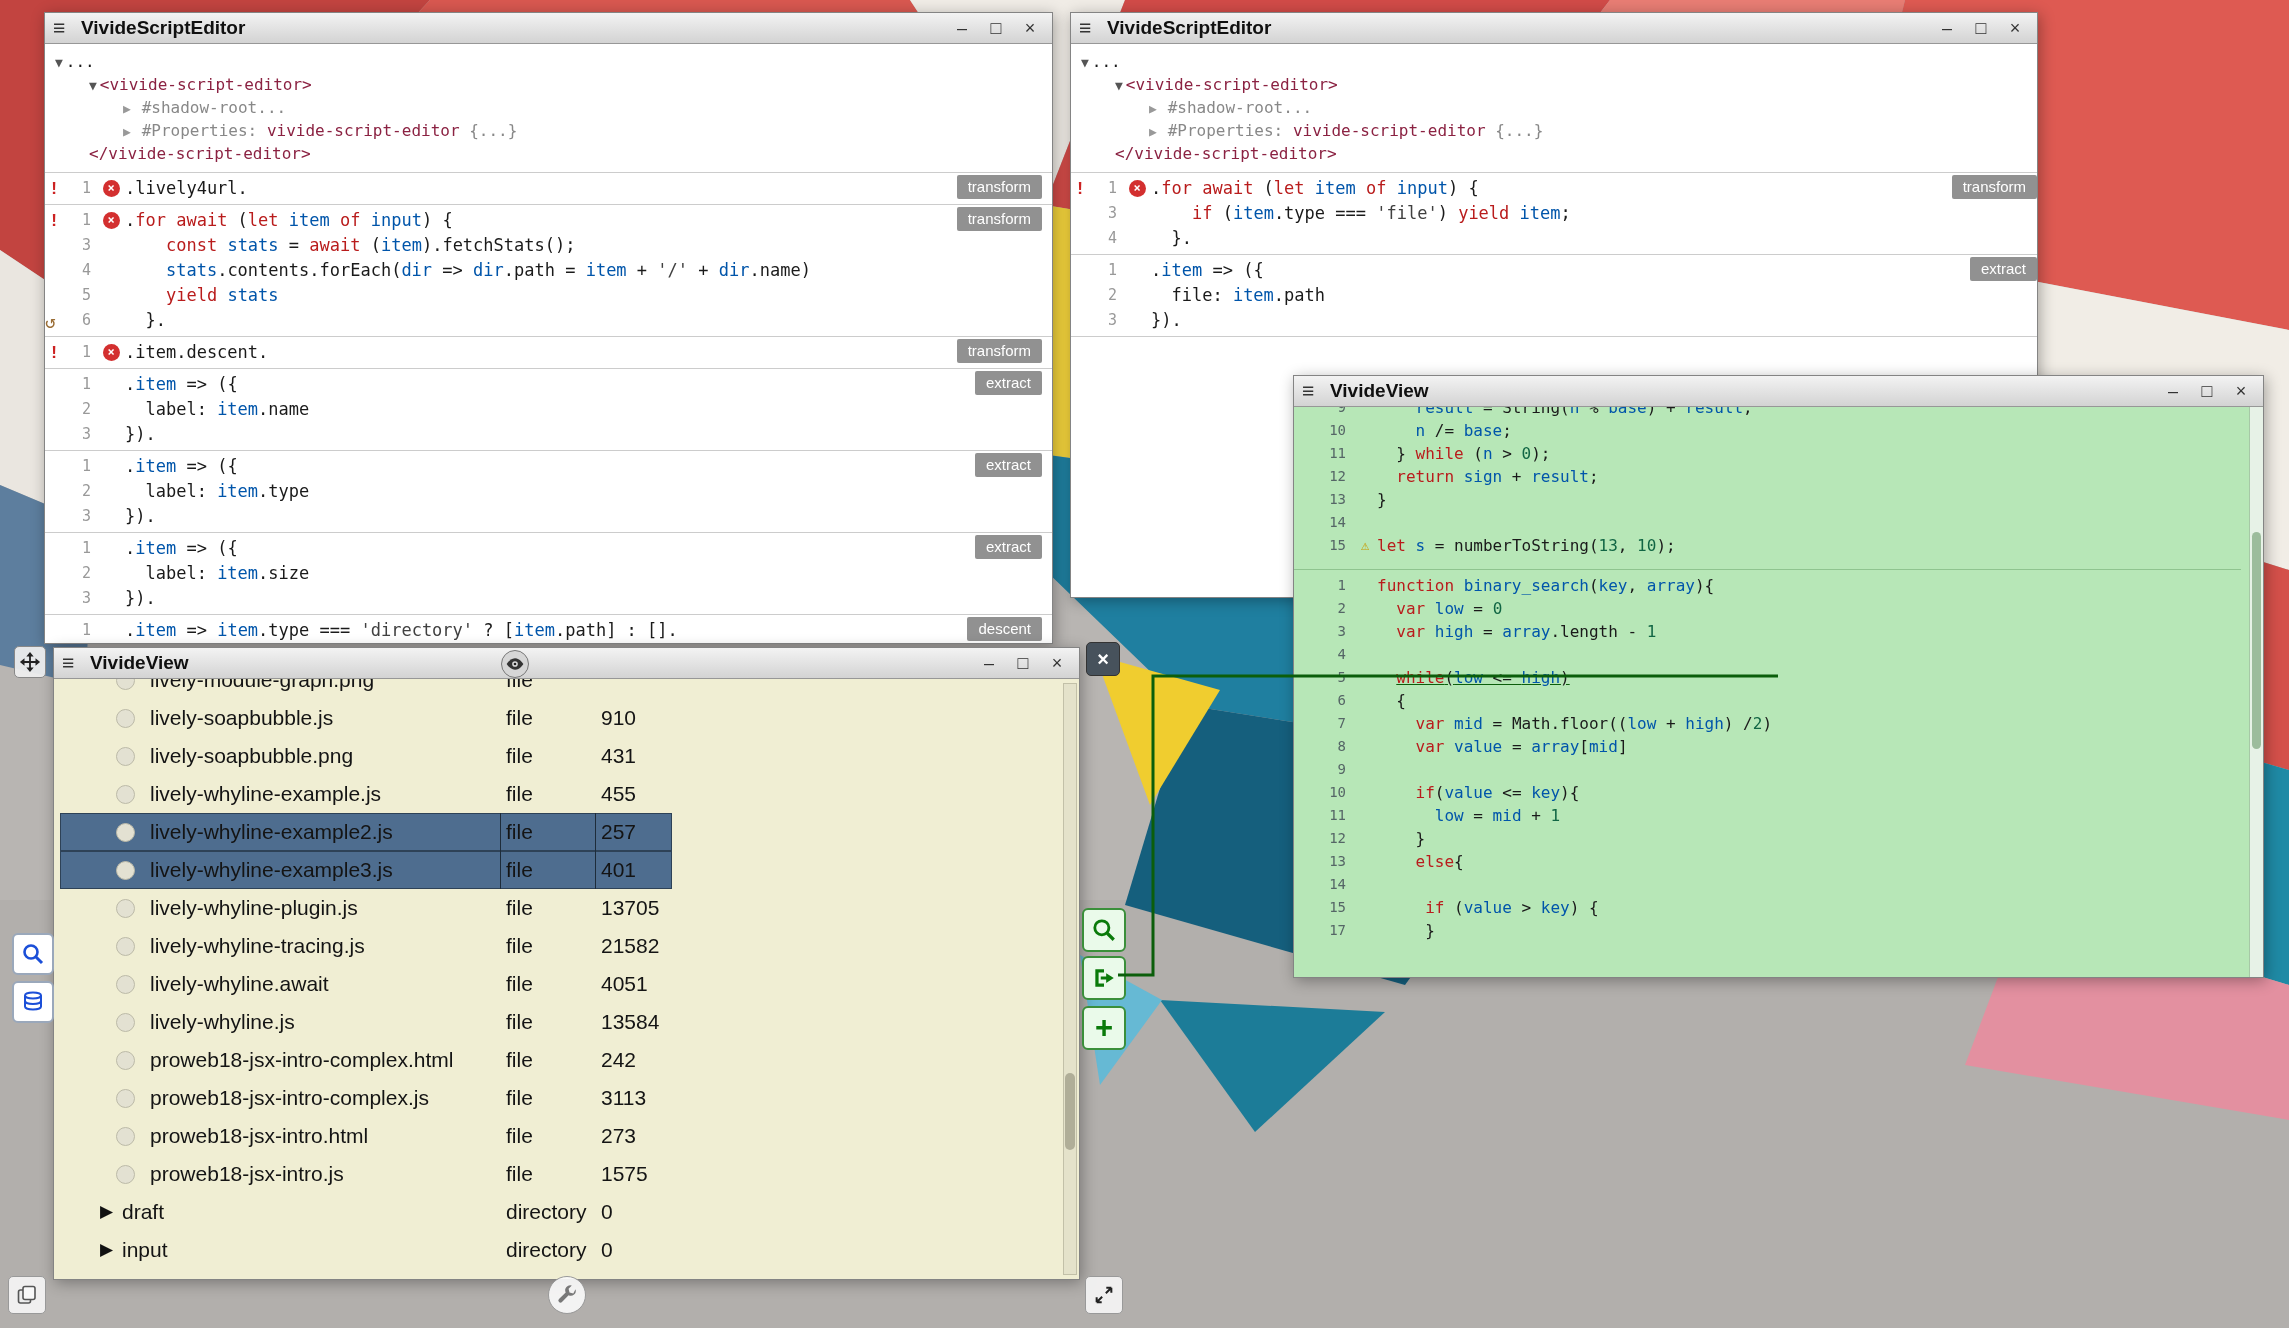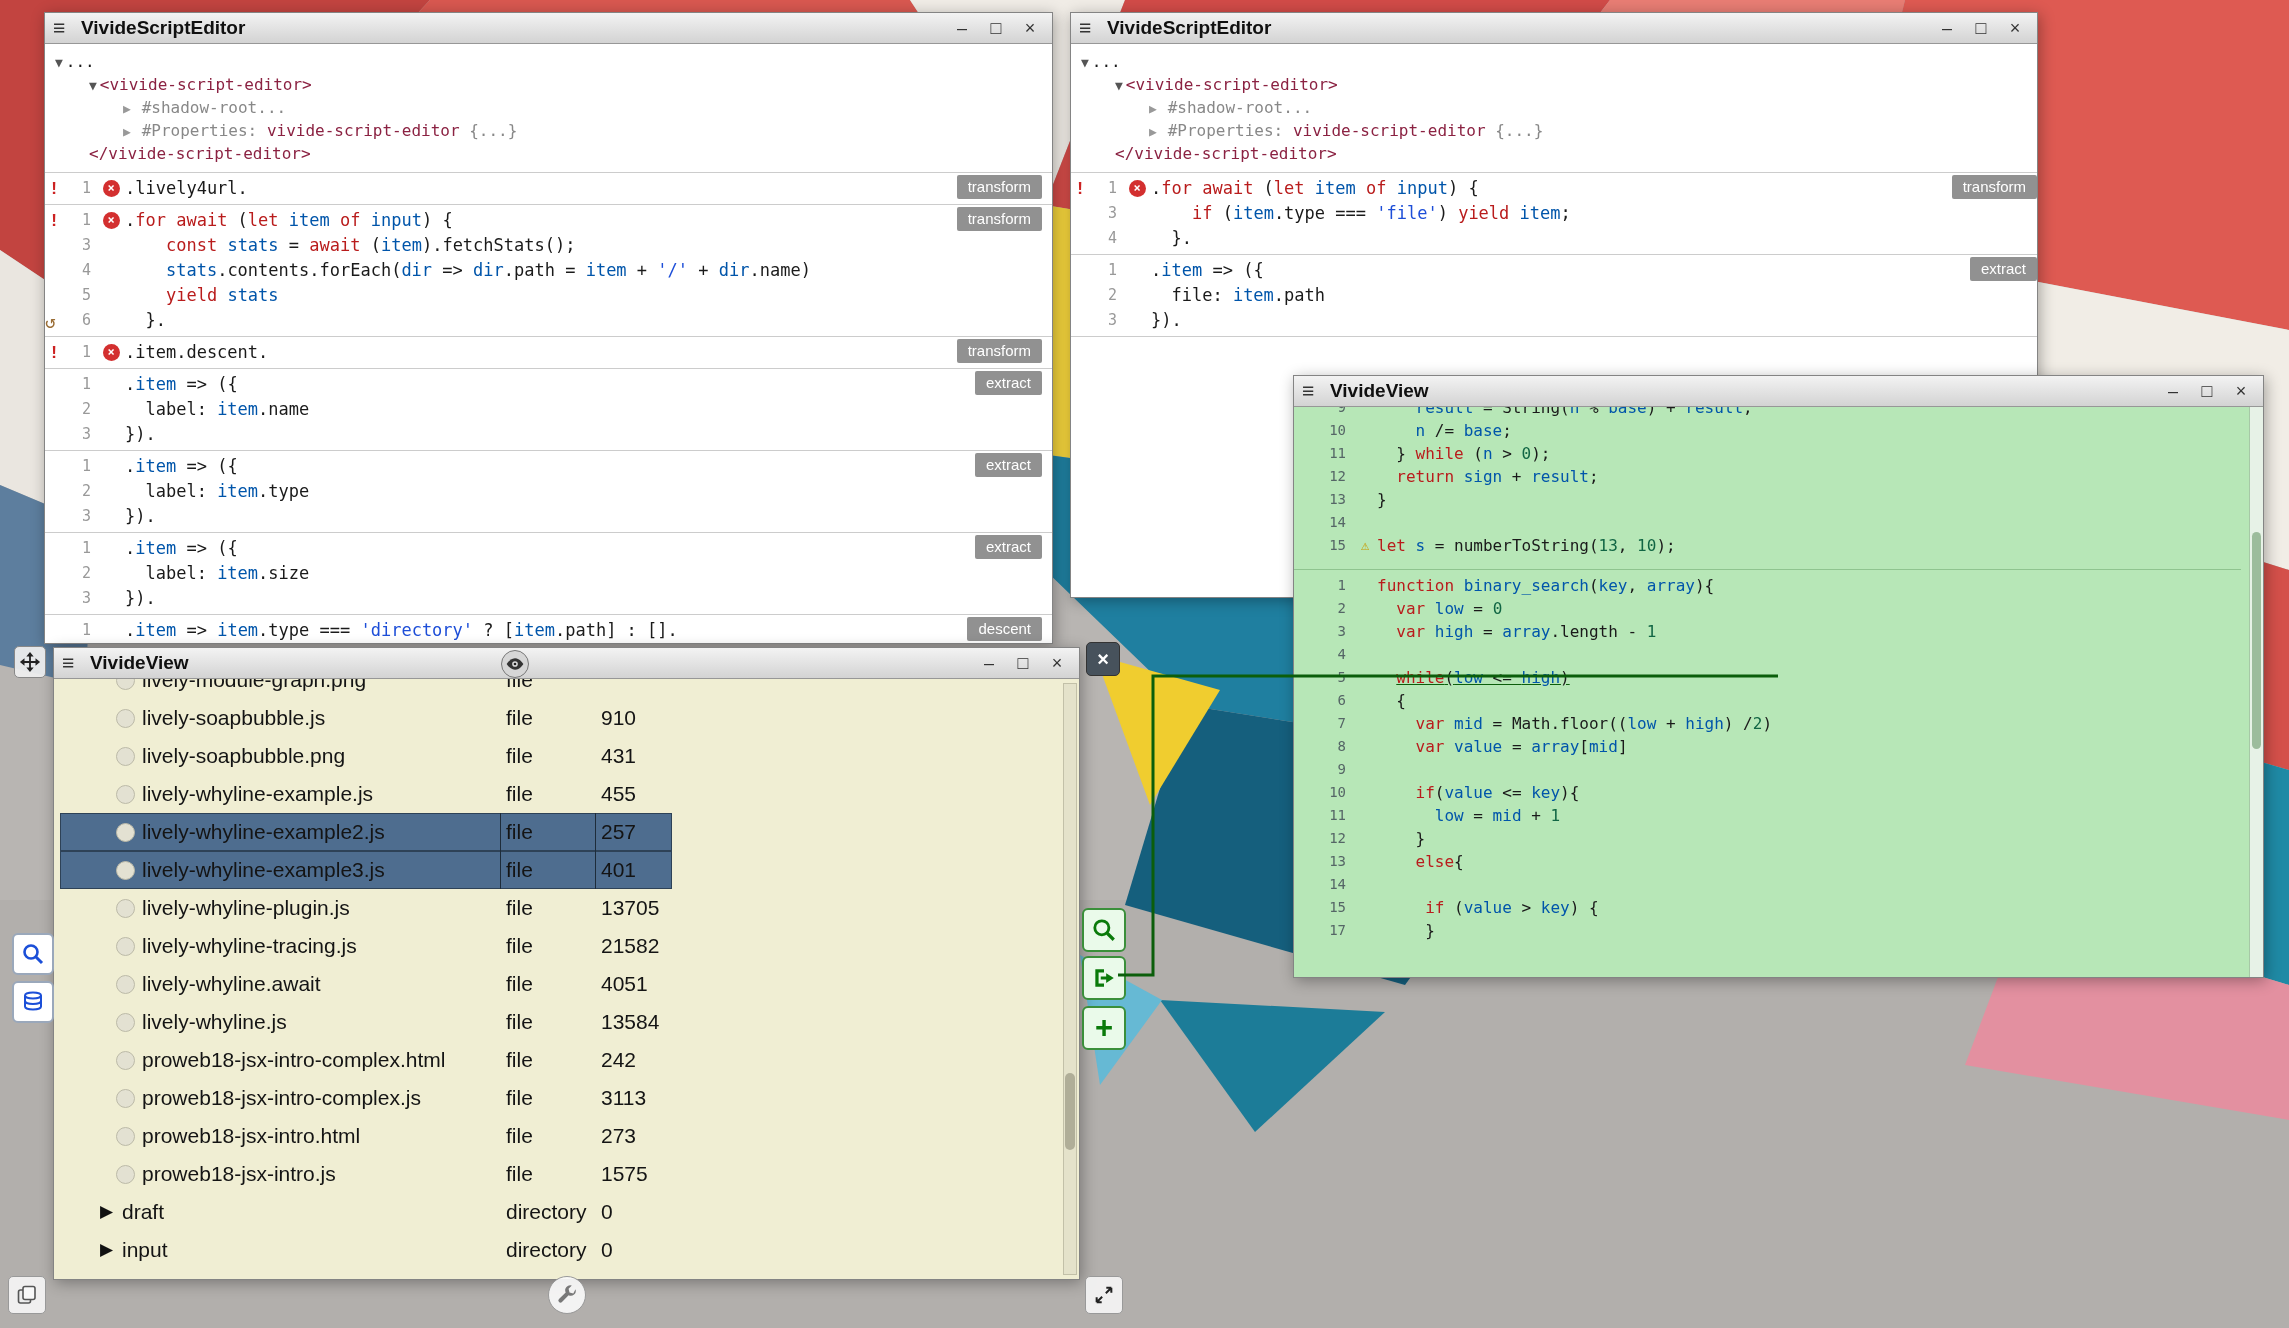--- a/index.html
+++ b/index.html
@@ -34,21 +34,21 @@
 
   .code-line{display:flex;line-height:25px;height:25px;font-family:"DejaVu Sans Mono",monospace;font-size:17px;position:relative;white-space:pre;}
   .gut-bang{flex:0 0 18px;text-align:center;color:#cc2222;font-weight:bold;font-family:"Liberation Sans",sans-serif;}
   .gut-num{flex:0 0 28px;text-align:right;color:#999;padding-right:6px;font-size:15px;}
   .gut-ic{flex:0 0 28px;display:flex;justify-content:center;align-items:center;}
   .err-dot{width:17px;height:17px;border-radius:50%;background:#d32f2f;color:#fff;font-size:12px;line-height:17px;text-align:center;font-weight:bold;}
   .undo{position:absolute;left:0;top:1px;color:#9a6d35;font-size:18px;}
   .code-text{white-space:pre;}
 
   
-  .t-p{color:#1a1a1a}.t-k{color:#b91c1c}.t-v{color:#0055aa}.t-s{color:#1d4ed8}
+  .t-p{color:#1a1a1a}.t-k{color:#b91c1c}.t-v{color:#0055aa}.t-s{color:#404040}
   .t-n{color:#116644}.t-g{color:#888}.t-tag{color:#8b2242}
   .t-arr{color:#555;font-size:13px;margin-right:3px}
   .t-arrc{color:#999;font-size:13px;margin-right:3px}
 
   
   .green-body{height:570px;overflow:hidden;background:#b7e7b7;position:relative;}
   .gblocks{margin-top:-11px;padding-right:22px;}
   .gline{display:flex;line-height:23px;height:23px;font-family:"DejaVu Sans Mono",monospace;font-size:16px;white-space:pre;}
   .g-num{flex:0 0 52px;text-align:right;color:#566;padding-right:7px;font-size:14px;line-height:23px;}
   .g-warn{flex:0 0 24px;text-align:center;color:#c79a00;font-size:14px;line-height:23px;}
@@ -59,21 +59,21 @@
   .g-thumb{position:absolute;left:2px;right:2px;top:22%;height:38%;background:#9cbc9c;border-radius:6px;}
 
   
   .table-body{height:600px;overflow:hidden;background:#f0eed3;position:relative;}
   .rows{margin-top:-18px;}
   .frow{height:38px;position:relative;font-size:21px;color:#141414;}
   .frow-inner{position:absolute;left:6px;top:0;width:612px;height:38px;}
   .frow-inner.sel{background:#4e6d8f;box-shadow:inset 0 0 0 1px #2e4257;}
   .icon-circle{position:absolute;left:56px;top:10px;width:17px;height:17px;border-radius:50%;background:#e3e1d2;border:1px solid #bcbaa8;}
   .dir-arrow{position:absolute;left:40px;line-height:38px;font-size:17px;color:#111;}
-  .col-name{position:absolute;left:82px;height:38px;line-height:38px;max-width:340px;overflow:hidden;white-space:nowrap;}
+  .col-name{position:absolute;left:90px;height:38px;line-height:38px;max-width:340px;overflow:hidden;white-space:nowrap;}
   .frow-inner.dir .col-name{left:62px;}
   .col-type{position:absolute;left:440px;padding-left:5px;height:38px;line-height:38px;border-left:1px solid transparent;}
   .col-size{position:absolute;left:535px;padding-left:5px;height:38px;line-height:38px;border-left:1px solid transparent;}
   .sel .col-type,.sel .col-size{border-left-color:#1e2c3a;}
   .t-scroll{position:absolute;right:2px;top:4px;bottom:4px;width:12px;background:#e4e2ca;border:1px solid #c2c0a8;}
   .t-thumb{position:absolute;left:1px;right:1px;top:66%;height:13%;background:#b0ae98;border-radius:5px;}
   .eye-btn{position:absolute;left:447px;top:2px;width:26px;height:26px;border-radius:50%;background:#d6d6d6;border:1px solid #777;display:flex;align-items:center;justify-content:center;}
 
   
   .halo{position:absolute;display:flex;align-items:center;justify-content:center;border-radius:5px;z-index:20;}

